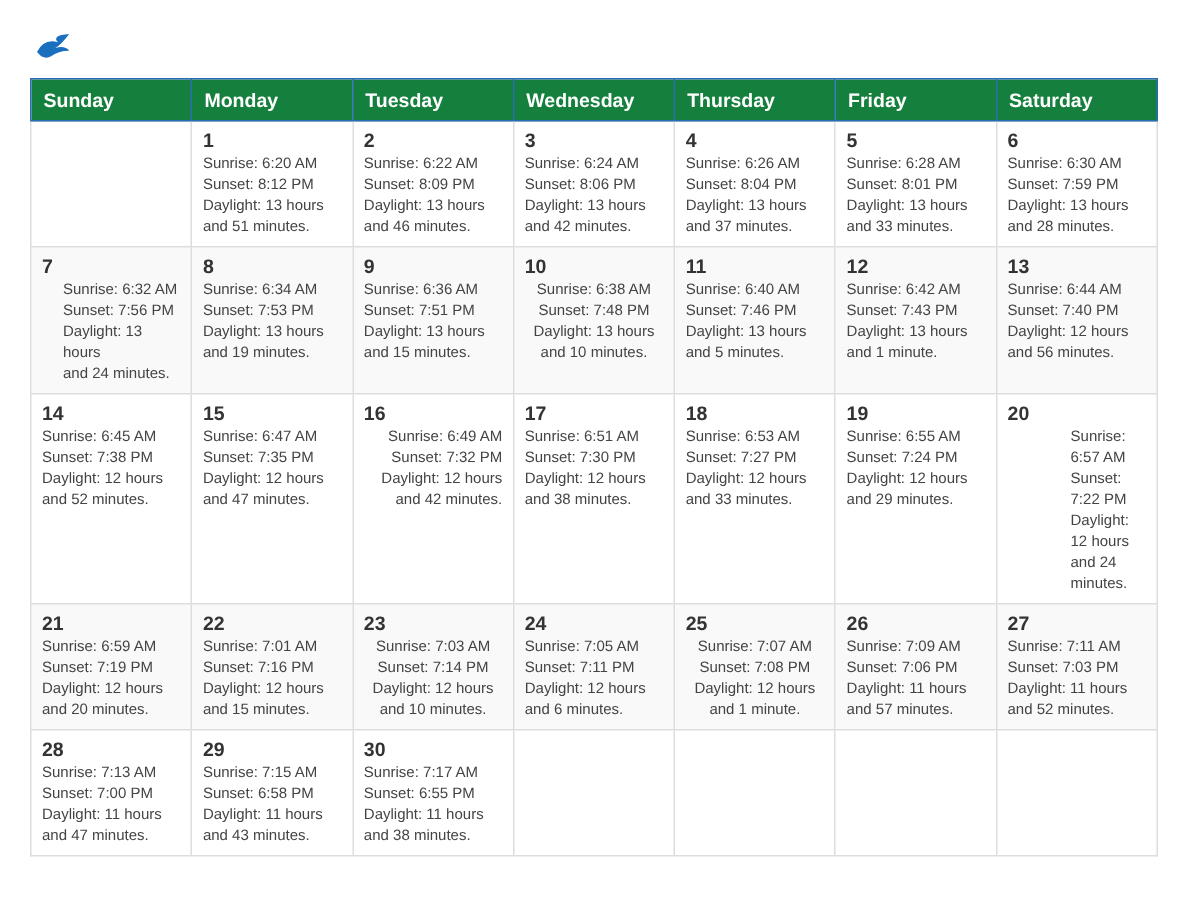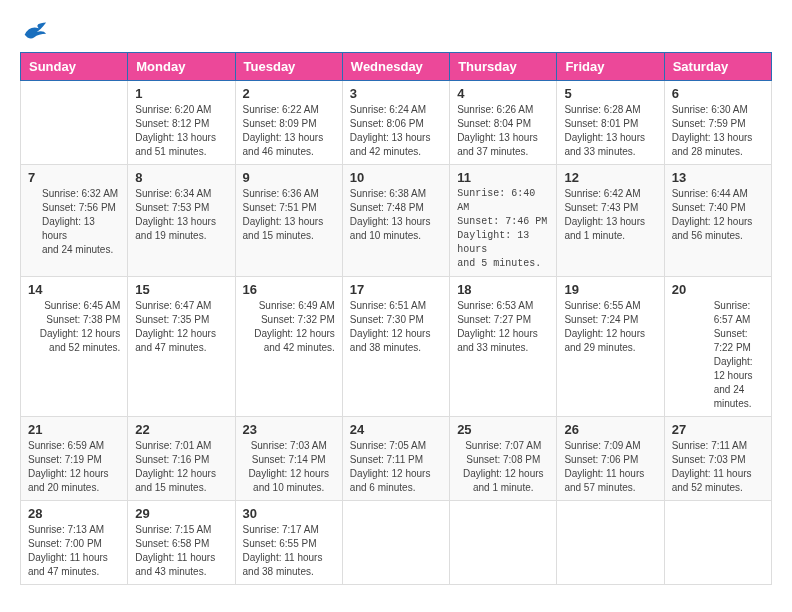--- a/index.html
+++ b/index.html
@@ -28,21 +28,21 @@
     .location {
       font-size: 15px;
       color: #555;
     }
     .calendar {
       width: 100%;
       border-collapse: collapse;
       border: 1px solid #ccc;
     }
     .calendar th {
-      background-color: #ec4899;
+      background-color: #15803d;
       color: white;
       text-align: left;
       padding: 6px 8px;
       font-size: 13px;
       border: 1px solid #2a6db5;
     }
     .calendar td {
       vertical-align: top;
       padding: 5px 7px;
       border: 1px solid #ddd;
@@ -178,28 +178,28 @@
         </td>
         <td>
           <div class="day-number">9</div>
           <div class="day-info" style="white-space: pre-line;">Sunrise: 6:36 AM
 Sunset: 7:51 PM
 Daylight: 13 hours
 and 15 minutes.</div>
         </td>
         <td>
           <div class="day-number">10</div>
-          <div class="day-info" style="white-space: pre-line;">Sunrise: 6:38 AM
+          <div class="day-info" style="white-space: pre-line; text-align: center;">Sunrise: 6:38 AM
 Sunset: 7:48 PM
 Daylight: 13 hours
 and 10 minutes.</div>
         </td>
         <td>
           <div class="day-number">11</div>
-          <div class="day-info" style="white-space: pre-line; font-family: Liberation Mono, monospace;">Sunrise: 6:40 AM
+          <div class="day-info" style="white-space: pre-line;">Sunrise: 6:40 AM
 Sunset: 7:46 PM
 Daylight: 13 hours
 and 5 minutes.</div>
         </td>
         <td>
           <div class="day-number">12</div>
           <div class="day-info" style="white-space: pre-line;">Sunrise: 6:42 AM
 Sunset: 7:43 PM
 Daylight: 13 hours
 and 1 minute.</div>
@@ -208,21 +208,21 @@
           <div class="day-number">13</div>
           <div class="day-info" style="white-space: pre-line;">Sunrise: 6:44 AM
 Sunset: 7:40 PM
 Daylight: 12 hours
 and 56 minutes.</div>
         </td>
       </tr>
       <tr>
         <td>
           <div class="day-number">14</div>
-          <div class="day-info" style="white-space: pre-line; text-align: right;">Sunrise: 6:45 AM
+          <div class="day-info" style="white-space: pre-line;">Sunrise: 6:45 AM
 Sunset: 7:38 PM
 Daylight: 12 hours
 and 52 minutes.</div>
         </td>
         <td>
           <div class="day-number">15</div>
           <div class="day-info" style="white-space: pre-line;">Sunrise: 6:47 AM
 Sunset: 7:35 PM
 Daylight: 12 hours
 and 47 minutes.</div>

